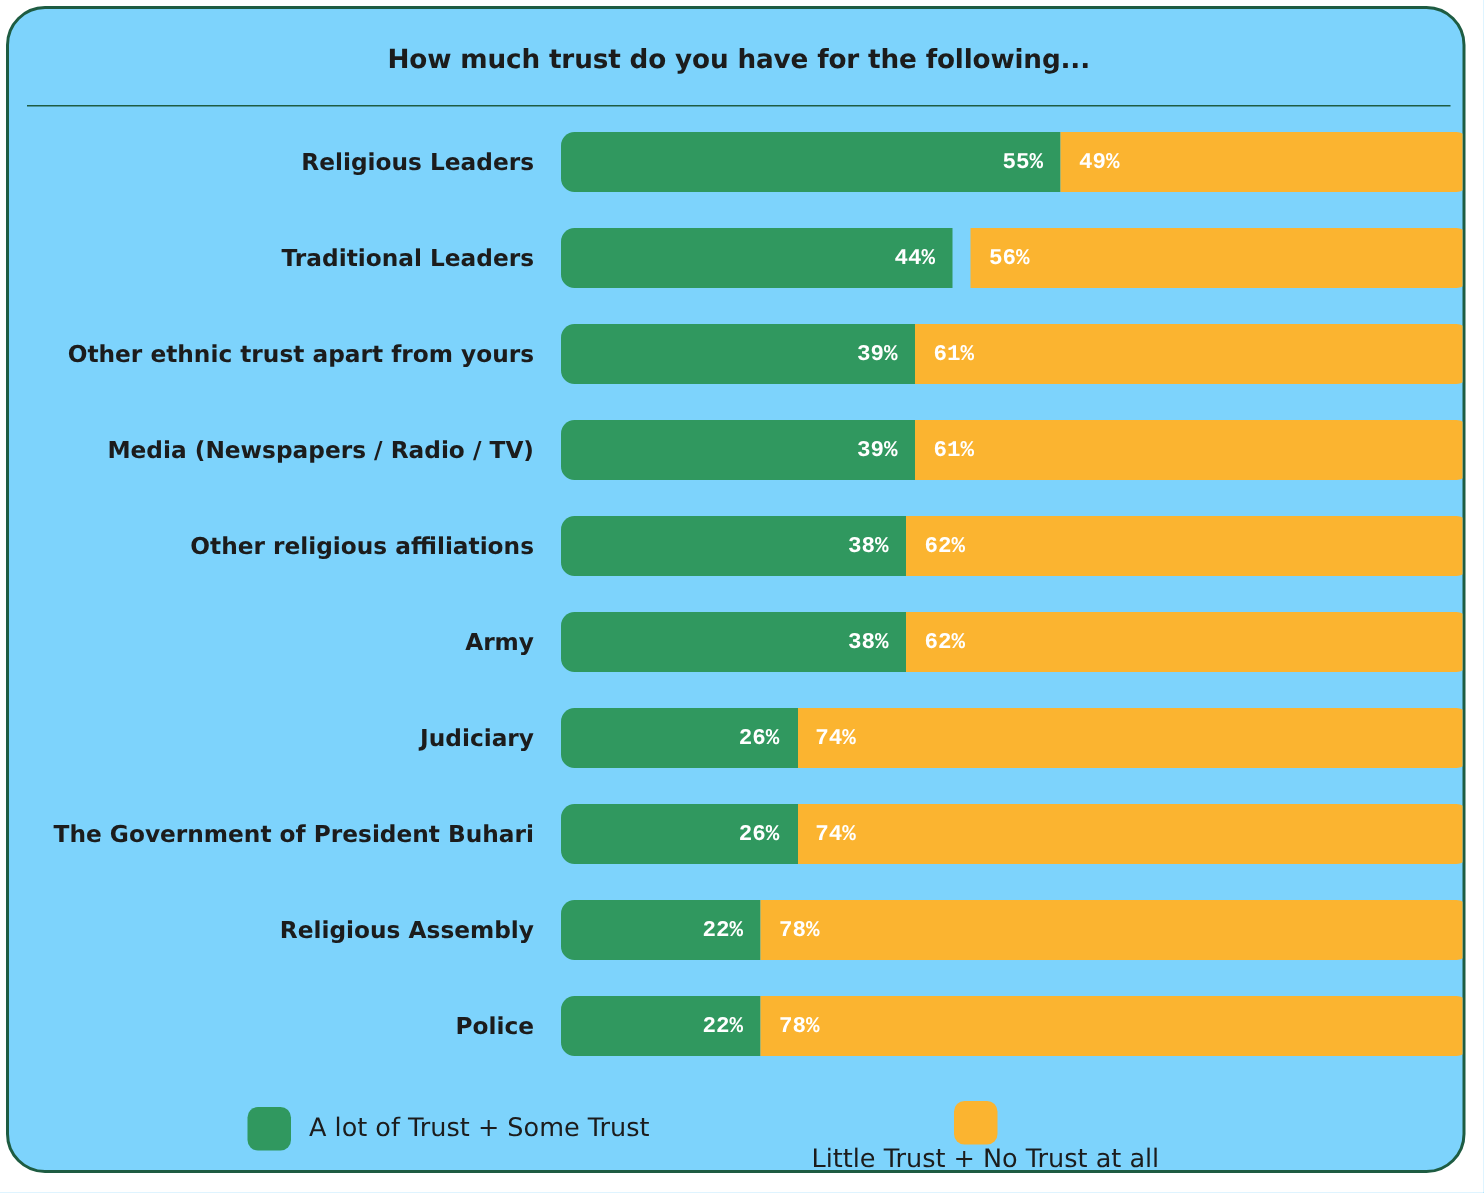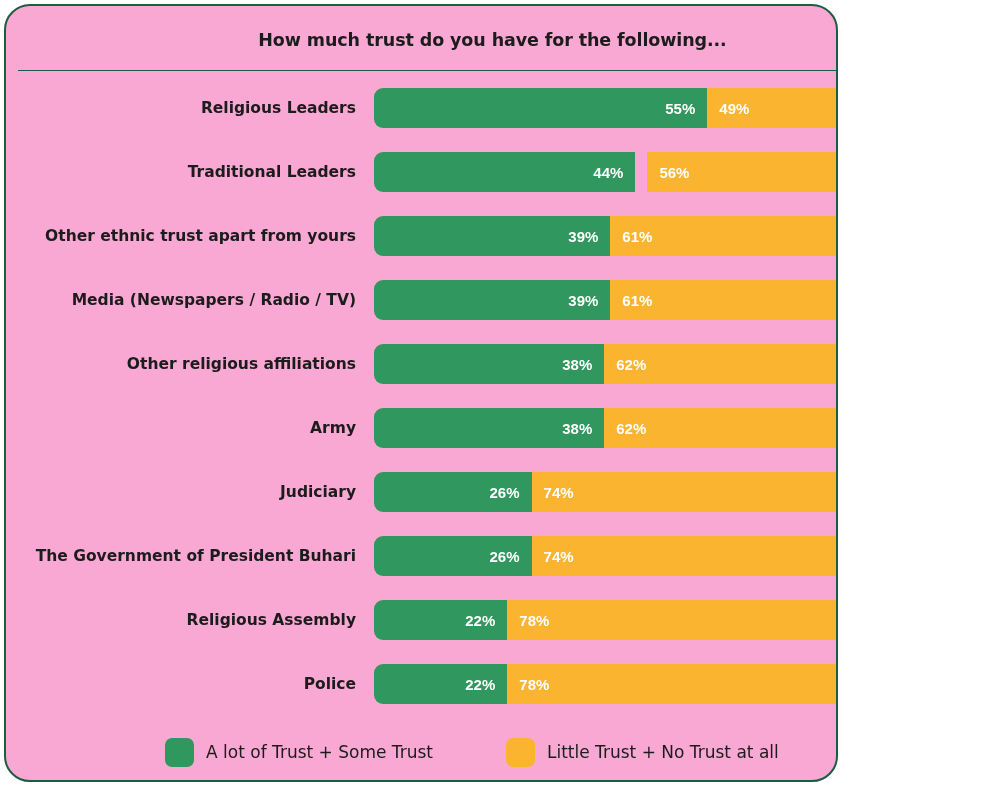--- a/index.html
+++ b/index.html
@@ -12,24 +12,24 @@
     width: 989px;
     height: 795px;
     font-family: "DejaVu Sans", sans-serif;
     overflow: hidden;
   }
 
   #card {
     position: absolute;
     left: 4px;
     top: 4px;
-    width: 834px;
+    width: 973px;
     height: 778px;
     box-sizing: border-box;
-    background: #f9a8d4;
+    background: #7dd3fc;
     border: 2px solid #1e5c42;
     border-radius: 26px;
     overflow: hidden;
   }
 
   
   #chart-title {
     position: absolute;
     left: 0;
     top: 24px;
@@ -111,42 +111,42 @@
     background: #fbb430;
     justify-content: flex-start;
     padding-left: 12px;
   }
 
   .seg-label {
     font-size: 15px;
     font-weight: bold;
     color: #ffffff;
     white-space: nowrap;
-    font-family: Liberation Sans, sans-serif;
+    font-family: Liberation Mono, monospace;
   }
 
   
   #legend {
     position: absolute;
     left: 0;
     top: 728px;
     width: 973px;
     height: 40px;
   }
 
   .legend-item {
     position: absolute;
     top: 0;
     height: 36px;
     display: flex;
     align-items: center;
   }
 
   #legend-item-0 { left: 159px; }
-  #legend-item-1 { left: 500px; }
+  #legend-item-1 { left: 523px; flex-direction: column; }
 
   .legend-swatch {
     width: 29px;
     height: 29px;
     border-radius: 7px;
     flex: 0 0 auto;
   }
 
   .legend-swatch.trust    { background: #30985f; }
   .legend-swatch.distrust { background: #fbb430; }

